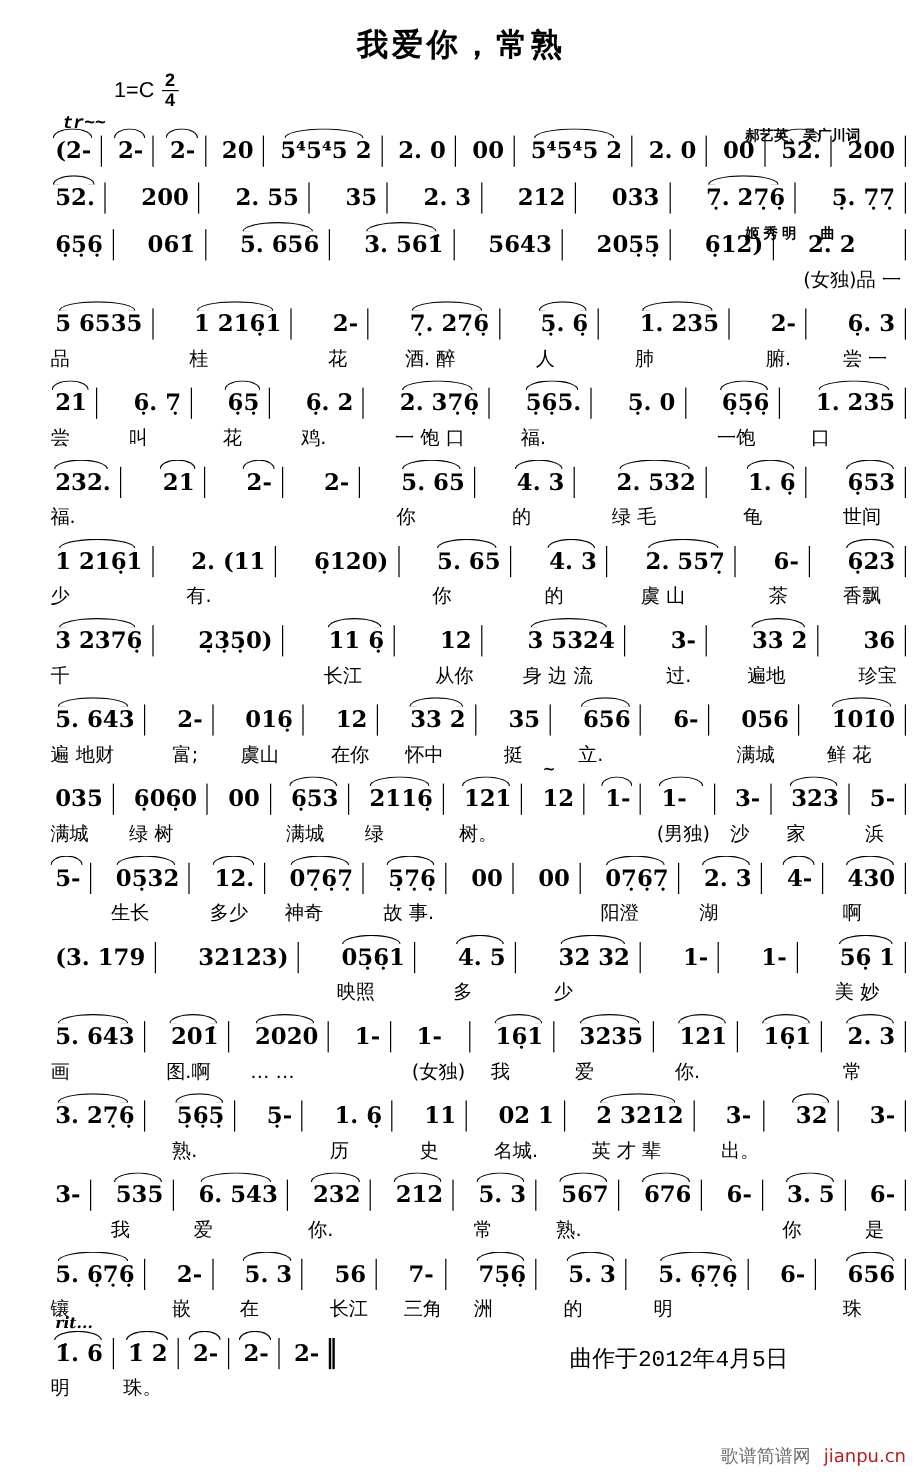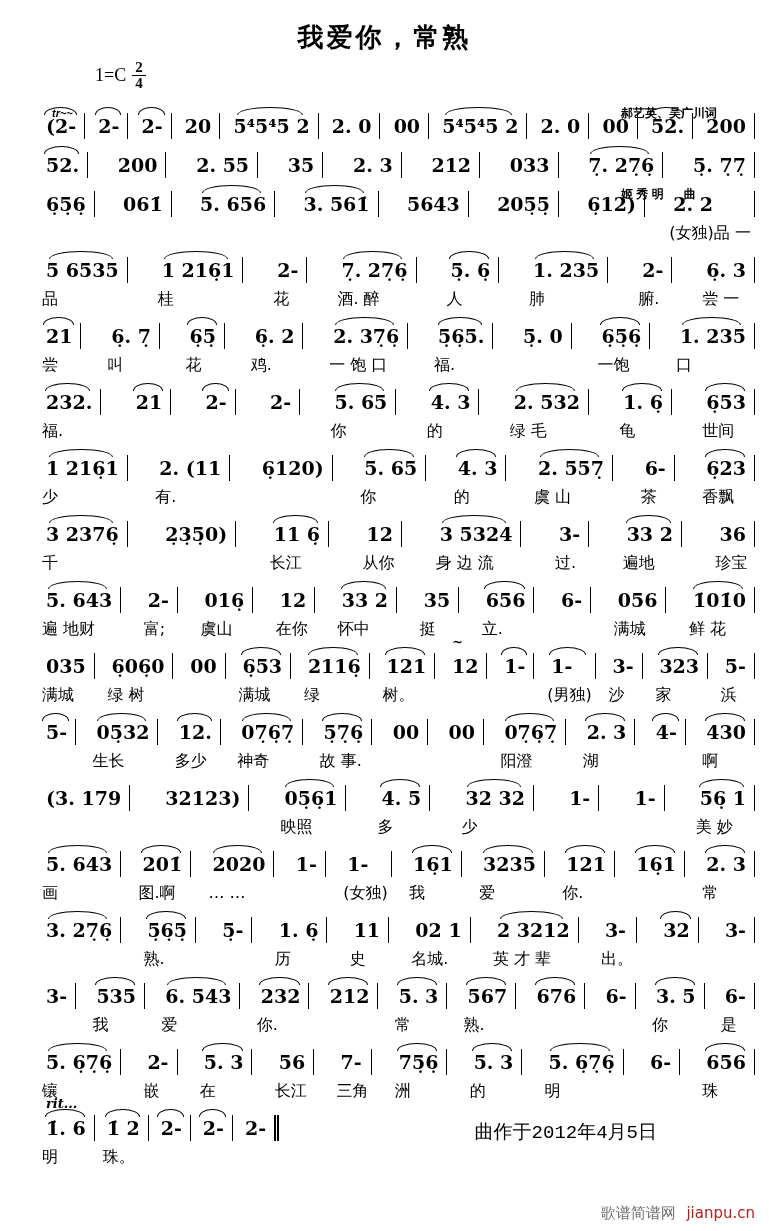--- a/index.html
+++ b/index.html
@@ -16,31 +16,31 @@
     font-weight:bold;font-size:26px;letter-spacing:3px;
   }
   .credits{
     position:absolute;top:46px;right:52px;
     font-family:Liberation Sans, sans-serif;
     font-weight:bold;font-size:12px;line-height:27px;
     text-align:left;white-space:pre;
   }
   .keysig{
     position:absolute;top:60px;left:95px;
-    font-family:Liberation Serif, serif;
+    font-family:Liberation Sans, sans-serif;
     font-size:18px;
     display:flex;align-items:center;
   }
   .frac{display:inline-flex;flex-direction:column;text-align:center;
     font-size:15px;line-height:15px;margin-left:6px;font-weight:bold;}
   .frac .top{border-bottom:1.5px solid #000;padding:0 3px;}
   .trmark{
     position:absolute;top:95px;left:52px;
-    font-family:Liberation Sans, sans-serif;
-    font-weight:bold;font-style:italic;font-size:11px;margin-top:12px;
+    font-family:Liberation Mono, monospace;
+    font-weight:bold;font-style:italic;font-size:15px;
   }
   #score{margin-top:58px;padding-left:38px;}
   .system{
     display:flex;justify-content:space-between;
     width:717px;margin-bottom:13px;position:relative;
   }
   .system.compact{justify-content:flex-start;width:auto;align-items:flex-end;}
   .system.compact .measure{margin-right:4px;}
   .measure{display:flex;flex-direction:column;position:relative;}
   .notes{

